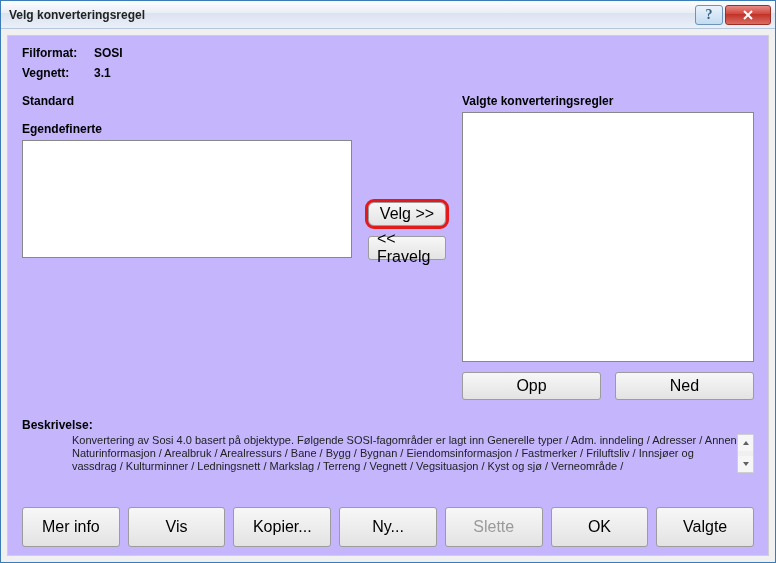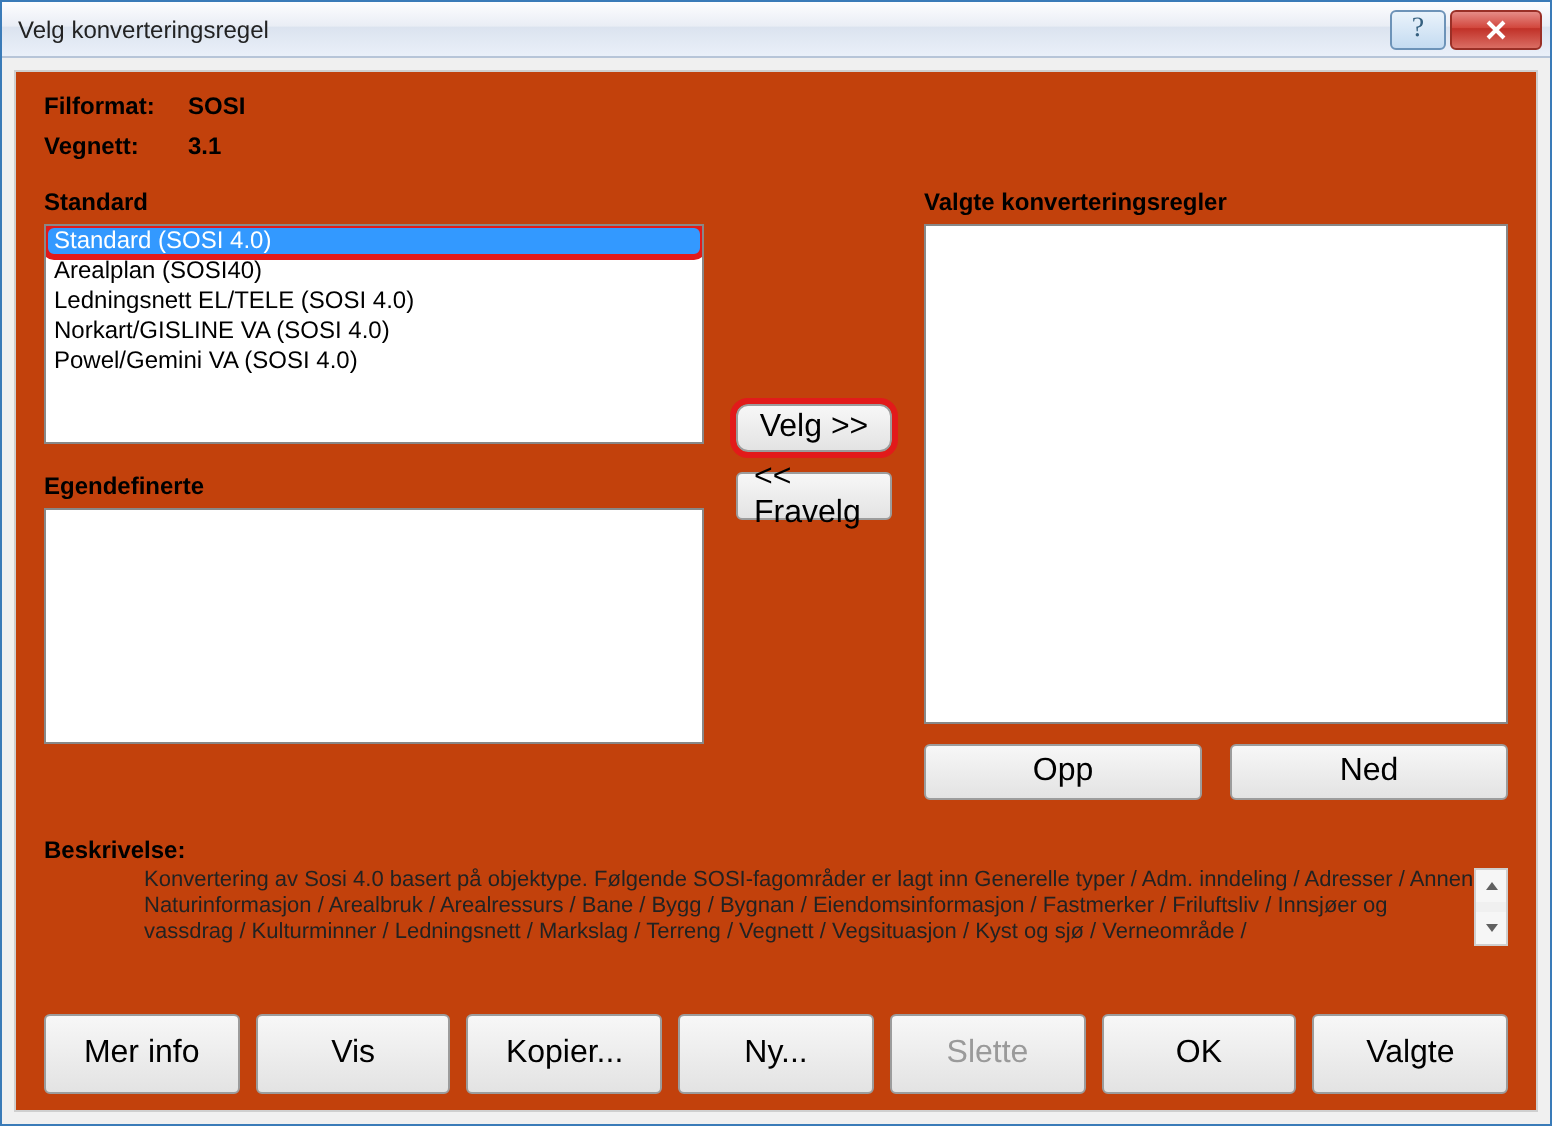--- a/index.html
+++ b/index.html
@@ -1,24 +1,24 @@
 <!DOCTYPE html>
 <html><head>
 <meta charset="utf-8">
 <style>
   * { box-sizing: border-box; }
   html, body { margin:0; padding:0; font-family: "Segoe UI", Tahoma, sans-serif; font-size:12px; background:#fff;}
   .window { width:776px; height:563px; border:1px solid #3a7bb8; display:flex; flex-direction:column; background:#f0f0f0; position:relative; }
-  .titlebar { height:28px; background:linear-gradient(to bottom,#fdfdfe,#e9edf5 45%,#dbe3ef 46%,#eaf0f9); display:flex; align-items:center; padding:0 0 0 8px; border-bottom:1px solid #b7c5d8;}
+  .titlebar { height:28px; background:linear-gradient(to bottom,#fdfdfe,#e9edf5 45%,#dbe3ef 46%,#eaf0f9); display:flex; align-items:center; padding:0 0 0 8px; border-bottom:1px solid #b7c5d8;font-weight:bold;}
   .titlebar .title { flex:1; color:#222; }
   .tbtn { height:20px; display:flex; align-items:center; justify-content:center; border:1px solid #6d93b8; margin-right:2px; border-radius:3px;}
   .help-btn { width:28px; background:linear-gradient(#eaf3fb,#c4dbf1);}
   .close-btn { width:46px; background:linear-gradient(#e68b86,#d1453b 45%,#c13128 46%,#da6d63); border-color:#9a2f26; margin-right:4px;}
   .close-btn svg { stroke:#fff; }
-  .content { flex:1; margin:6px; background:#c2410c; border:1px solid #cfcfcf; padding:10px 14px 8px 14px; display:flex; flex-direction:column; position:relative; overflow:hidden;}
+  .content { flex:1; margin:6px; background:#c4b5fd; border:1px solid #cfcfcf; padding:10px 14px 8px 14px; display:flex; flex-direction:column; position:relative; overflow:hidden;}
   .meta-row { display:flex; font-weight:bold; margin-bottom:6px;}
   .meta-row .lbl { width:72px; }
   .cols { display:flex; gap:14px; }
   .leftcol { width:330px; }
   .midcol { width:82px; display:flex; flex-direction:column; align-items:center; padding-top:116px;}
   .rightcol { flex:1; }
   .grp-label { font-weight:bold; margin:8px 0 4px 0;}
   .listbox { border:1px solid #888; background:#fff; width:100%; overflow:auto;}
   .lb-std { height:110px; }
   .lb-cust { height:118px; }
@@ -63,27 +63,20 @@
       <span>SOSI</span>
     </div>
     <div class="meta-row">
       <span class="lbl">Vegnett:</span>
       <span>3.1</span>
     </div>
 
     <div class="cols">
       <div class="leftcol">
         <div class="grp-label">Standard</div>
-        <div class="listbox lb-std" id="std-list">
-            <div class="listitem selected redbox-item">Standard (SOSI 4.0)</div>
-            <div class="listitem">Arealplan (SOSI40)</div>
-            <div class="listitem">Ledningsnett EL/TELE (SOSI 4.0)</div>
-            <div class="listitem">Norkart/GISLINE VA (SOSI 4.0)</div>
-            <div class="listitem">Powel/Gemini VA (SOSI 4.0)</div>
-          </div>
         <div class="grp-label" style="margin-top:14px">Egendefinerte</div>
         <div class="listbox lb-cust"></div>
       </div>
 
       <div class="midcol">
         <div class="btn midbtn redbox">
           <span>Velg &gt;&gt;</span>
         </div>
         <div class="btn midbtn">
           <span>&lt;&lt; Fravelg</span>

